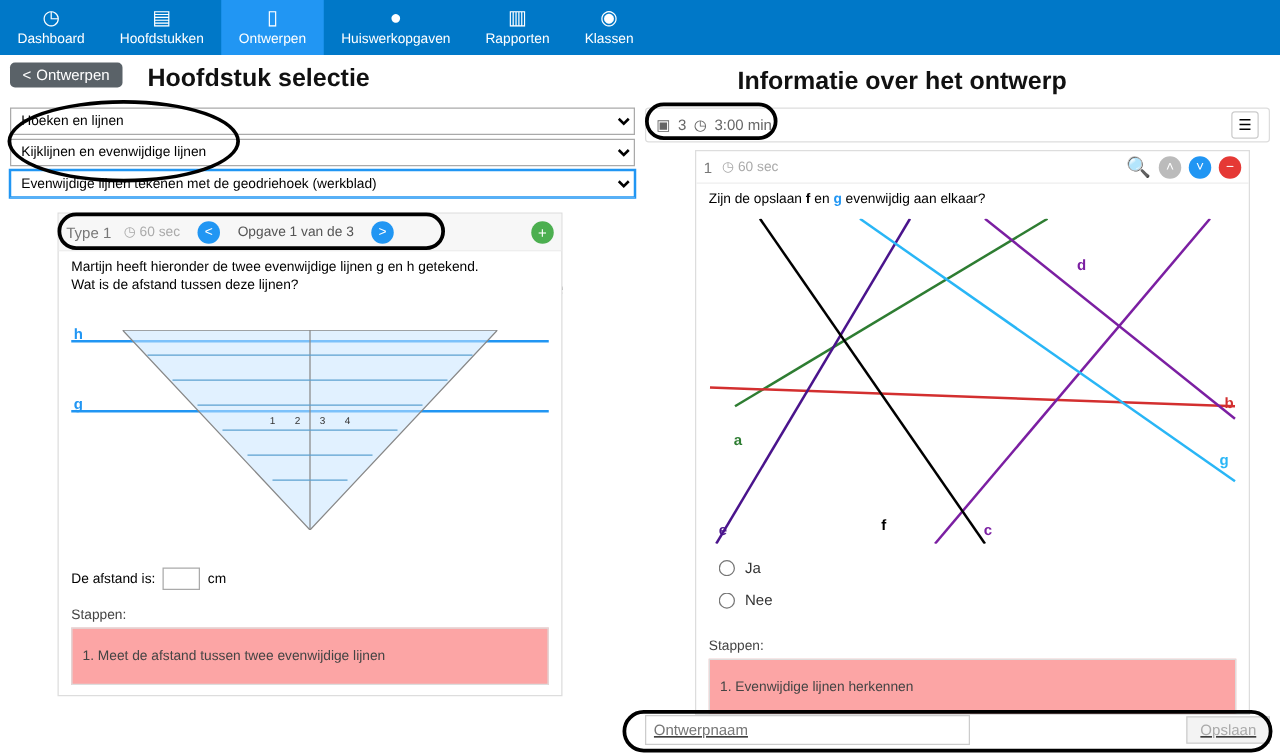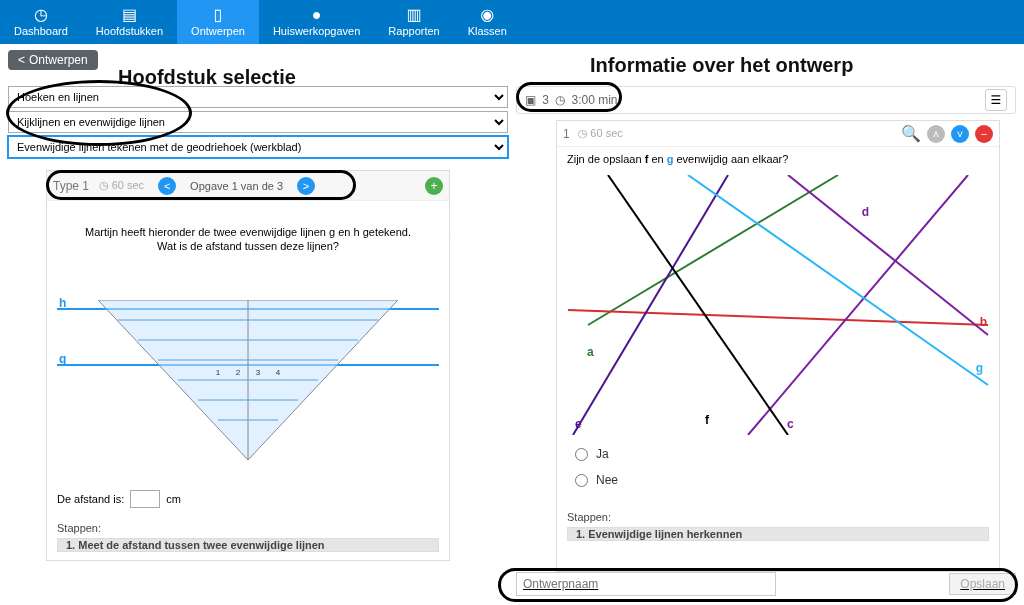--- a/index.html
+++ b/index.html
@@ -24,30 +24,30 @@
 
 
 .left-card { position: absolute; left: 46px; top: 170px; width: 404px; border: 1px solid #ddd; background: #fff; }
 .left-head { display: flex; align-items: center; height: 30px; padding: 0 6px; border-bottom: 1px solid #eee; background: #f7f7f7; }
 .left-head .type { color: #777; font-size: 12px; margin-right: 10px; }
 .left-head .time { color: #aaa; font-size: 11px; margin-right: 14px; }
 .left-head .nav { display: flex; align-items: center; gap: 14px; }
 .circlebtn { width: 18px; height: 18px; border-radius: 50%; display: inline-flex; align-items: center; justify-content: center; color: #fff; font-size: 11px; cursor: pointer; }
 .blue { background: #2196f3; }
 .green-plus { margin-left: auto; width: 18px; height: 18px; border-radius: 50%; background: #4caf50; color: #fff; display: inline-flex; align-items: center; justify-content: center; cursor: pointer; }
-.qtext { padding: 24px 10px; font-size: 11px; line-height: 1.3; text-align: center; }
+.qtext { padding: 6px 10px; font-size: 11px; line-height: 1.3; }
 .protractor-area { height: 200px; position: relative; background: #fff; margin: 4px 10px; }
 .hline { position: absolute; left: 0; right: 0; height: 2px; background: #2196f3; }
 .lbl { position: absolute; color: #2196f3; font-weight: bold; font-size: 12px; }
 .triangle { position: absolute; left: 50%; top: 18px; width: 300px; height: 160px; transform: translateX(-50%); }
 .answer-row { padding: 4px 10px 10px; font-size: 11px; display: flex; align-items: center; gap: 6px; }
 .answer-row input { width: 30px; height: 18px; border: 1px solid #aaa; font-size: 11px; text-align: center; }
 .steps-hdr { padding: 4px 10px; font-size: 11px; color: #444; }
 .steps-list { padding: 0 10px 8px; }
-.steps-list .step { background: #e5e5e5; border: 1px solid #ddd; padding: 0 8px; font-size: 11px; color: #444; font-weight: bold; }
+.steps-list .step { background: #fca5a5; border: 1px solid #ddd; padding: 16px 8px; font-size: 11px; color: #444; }
 
 
 .right-top { position: absolute; left: 516px; top: 86px; right: 8px; height: 28px; display: flex; align-items: center; border: 1px solid #ddd; border-radius: 3px; padding: 0 8px; }
 .right-top .info { color: #666; font-size: 12px; display: flex; align-items: center; gap: 6px; }
 .right-top .listicon { margin-left: auto; width: 22px; height: 22px; border: 1px solid #ccc; border-radius: 3px; display: flex; align-items: center; justify-content: center; cursor: pointer; }
 
 .right-card { position: absolute; left: 556px; top: 120px; width: 444px; height: 452px; border: 1px solid #ddd; background: #fff; overflow: hidden; }
 .right-head { display: flex; align-items: center; height: 26px; padding: 0 6px; border-bottom: 1px solid #eee; }
 .right-head .num { color: #777; font-size: 12px; margin-right: 8px; }
 .right-head .time { color: #aaa; font-size: 11px; }
@@ -100,21 +100,21 @@
       <span class="ic">◉</span>
       <span>Klassen</span>
     </div>
 </div>
 
 <div class="backbtn">
     <span class="chev">&lt;</span>
     <span>Ontwerpen</span>
   </div>
 
-<div class="section-title" style="left:118px;top:66px;">Hoofdstuk selectie</div>
+<div class="section-title" style="left:118px;top:52px;">Hoofdstuk selectie</div>
 <div class="section-title" style="left:590px;top:54px;">Informatie over het ontwerp</div>
 <div class="section-title" style="left:202px;top:220px;">Informatie over de opgave</div>
 <div class="section-title" style="left:838px;top:542px;">Ontwerp opslaan</div>
 
 
 <div class="selects">
   <select class="sel"><option>Hoeken en lijnen</option></select>
   <select class="sel"><option>Kijklijnen en evenwijdige lijnen</option></select>
   <select class="sel highlight"><option>Evenwijdige lijnen tekenen met de geodriehoek (werkblad)</option></select>
 </div>

